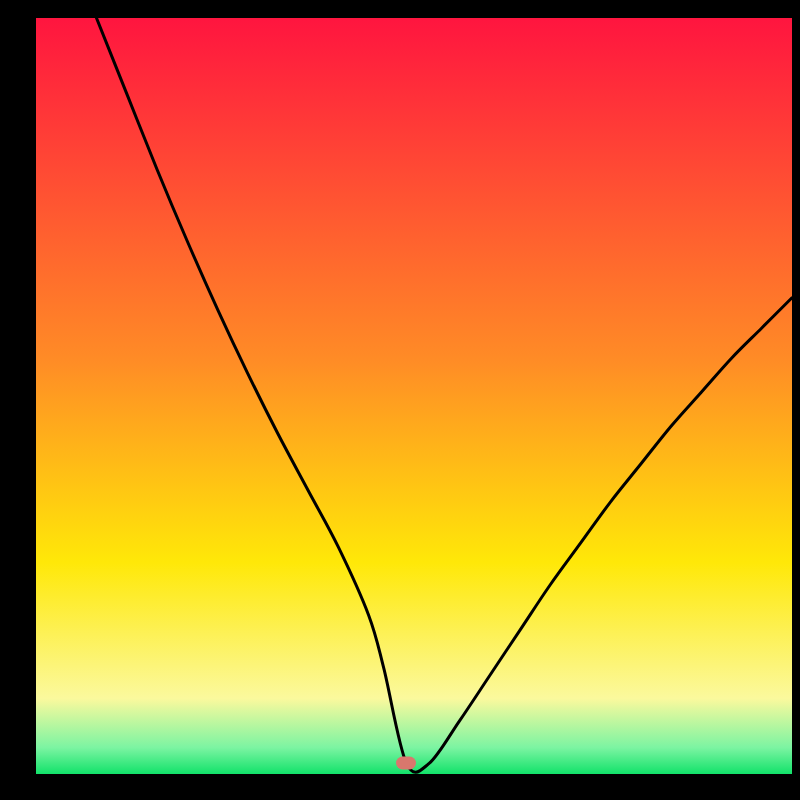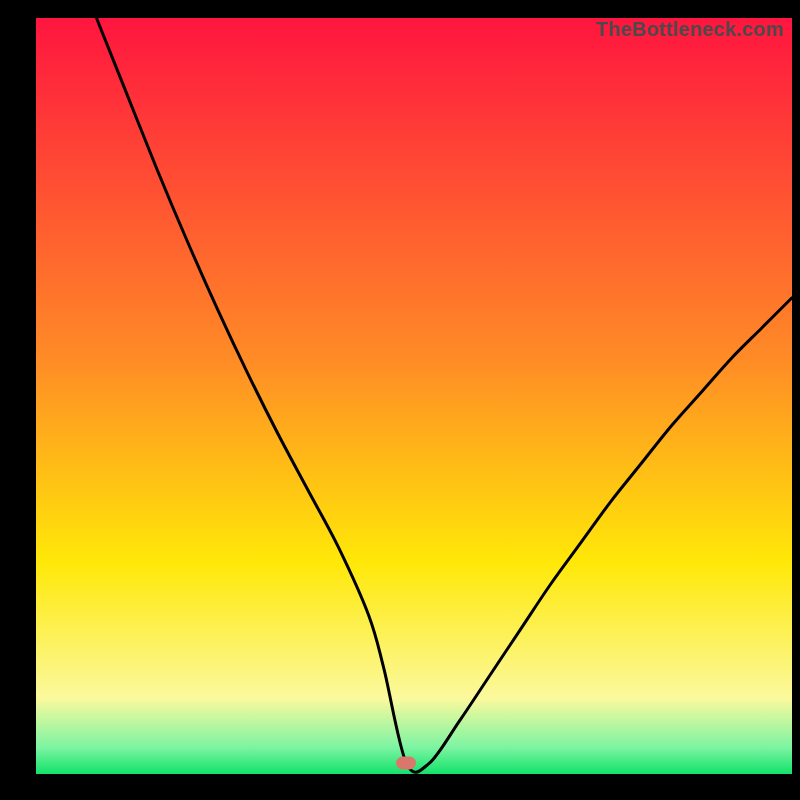--- a/index.html
+++ b/index.html
@@ -62,15 +62,14 @@
 </head>
 <body>
 
 <div class="frame">
   <div class="plot">
     <div class="gradient" id="grad" style="background: linear-gradient(rgb(255, 21, 63) 0%, rgb(255, 139, 38) 45%, rgb(255, 232, 8) 72%, rgb(251, 249, 157) 90%, rgb(124, 244, 162) 96.5%, rgb(18, 226, 106) 100%);"></div>
     <svg class="curve" id="curveSvg" viewBox="0 0 756 756" preserveAspectRatio="none">
         <path d="M 60.480000000000004 0 C 65.52000000000001 12.600000000000003, 80.64 50.400000000000034, 90.72 75.60000000000002 C 100.8 100.80000000000001, 110.88000000000001 126.62999999999994, 120.96000000000001 151.19999999999993 C 131.04000000000002 175.76999999999992, 141.12 199.70999999999998, 151.20000000000002 223.01999999999998 C 161.28000000000003 246.32999999999998, 171.36 269.01, 181.44 291.06 C 191.51999999999998 313.11, 201.6 334.53, 211.68 355.32 C 221.76000000000002 376.11, 231.84000000000003 396.27, 241.92000000000002 415.8 C 252 435.33000000000004, 262.08 453.6, 272.15999999999997 472.5 C 282.23999999999995 491.4, 292.32000000000005 508.41, 302.40000000000003 529.2 C 312.48 549.99, 325.08 577.08, 332.64 597.24 C 340.2 617.4, 341.46 625.4639999999999, 347.76 650.16 C 354.06 674.856, 362.88 729.5400000000001, 370.44 745.416 C 378 761.292, 384.3 752.4720000000001, 393.12 745.416 C 401.94 738.36, 413.28000000000003 717.696, 423.36 703.08 C 433.44 688.464, 443.52 672.84, 453.59999999999997 657.72 C 463.67999999999995 642.6, 473.76 627.48, 483.84000000000003 612.36 C 493.9200000000001 597.24, 504.00000000000006 581.49, 514.08 567 C 524.1600000000001 552.51, 534.2399999999999 539.2800000000001, 544.3199999999999 525.4200000000001 C 554.4 511.56000000000006, 564.48 497.07000000000005, 574.5600000000001 483.84000000000003 C 584.6400000000001 470.61, 594.72 458.64000000000004, 604.8000000000001 446.04 C 614.8800000000001 433.44, 624.96 420.21000000000004, 635.04 408.24 C 645.1199999999999 396.27, 655.1999999999999 385.55999999999995, 665.28 374.21999999999997 C 675.36 362.88, 685.4399999999999 350.90999999999997, 695.52 340.2 C 705.6 329.49, 715.68 320.04, 725.76 309.96000000000004 C 735.84 299.88000000000005, 750.96 284.76, 756 279.71999999999997" fill="none" stroke="#000000" stroke-width="3" stroke-linecap="round" stroke-linejoin="round"></path>
       </svg>
     <div class="marker" id="marker" style="left: 370.44px; top: 745.416px; background: rgb(217, 119, 109);"></div>
-    <div class="watermark">TheBottleneck.com</div>
   </div>
 </div>
 
 </body></html>

